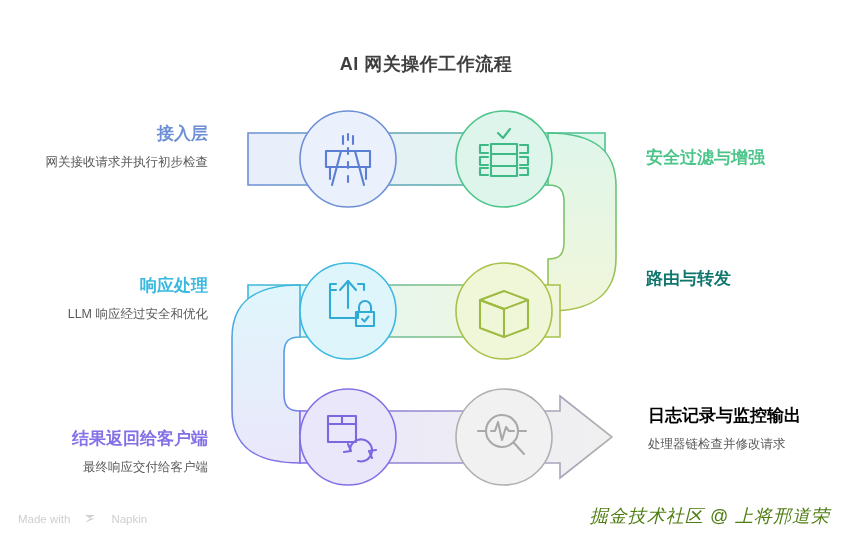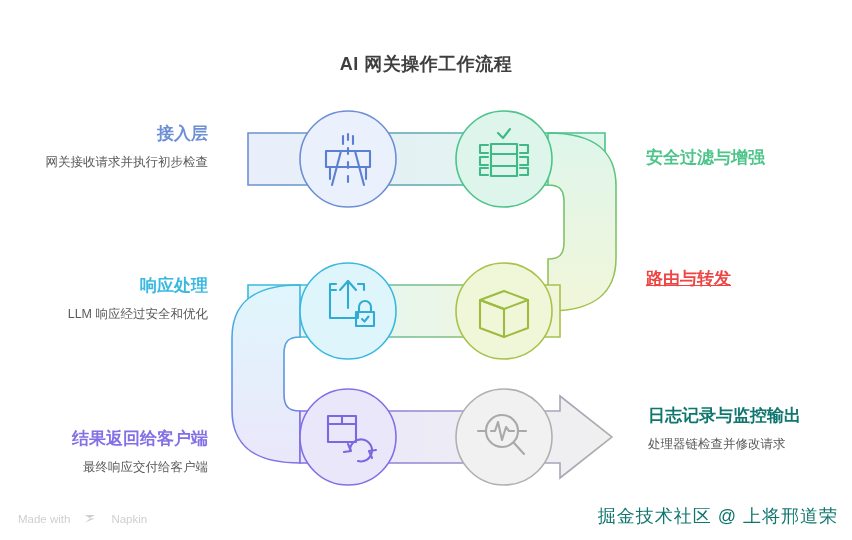--- a/index.html
+++ b/index.html
@@ -39,36 +39,37 @@
   .l1{left:8px;top:123px;width:200px;}
   .l2{left:8px;top:275px;width:200px;}
   .l3{left:8px;top:412px;width:200px;margin-top:16px;}
   .r1{left:646px;top:130px;width:200px;margin-top:17px;}
   .r2{left:646px;top:268px;width:192px;}
   .r3{left:648px;top:405px;width:180px;}
 
   .c-blue  {color:#6d8fd6;}
   .c-green {color:#4cc48a;}
   .c-cyan  {color:#3ab9e0;}
-  .c-olive {color:#ef4444;text-decoration:underline;}
+  .c-olive {color:#0f766e;}
   .c-purple{color:#8270e6;}
-  .c-gray  {color:#0f766e;}
+  .c-gray  {color:#000000;}
 
   
   .made{
     position:absolute;left:18px;top:512px;
     display:flex;align-items:center;gap:14px;
     font-size:11.5px;color:#cfcfcf;
   }
   .made .logo{display:inline-flex;}
   .watermark{
-    position:absolute;left:8px;top:504px;width:830px;
+    position:absolute;left:0;top:504px;width:830px;
     text-align:right;
-    font-size:18px;color:#0f766e;letter-spacing:1px;
+    font-size:18px;color:#4d7c0f;letter-spacing:1px;
     white-space:nowrap;
+    font-style:italic;
   }
 </style>
 </head>
 <body>
 
 <div id="stage">
 
   <div class="title">AI 网关操作工作流程</div>
 
   <svg class="flow" viewBox="0 0 852 540">

